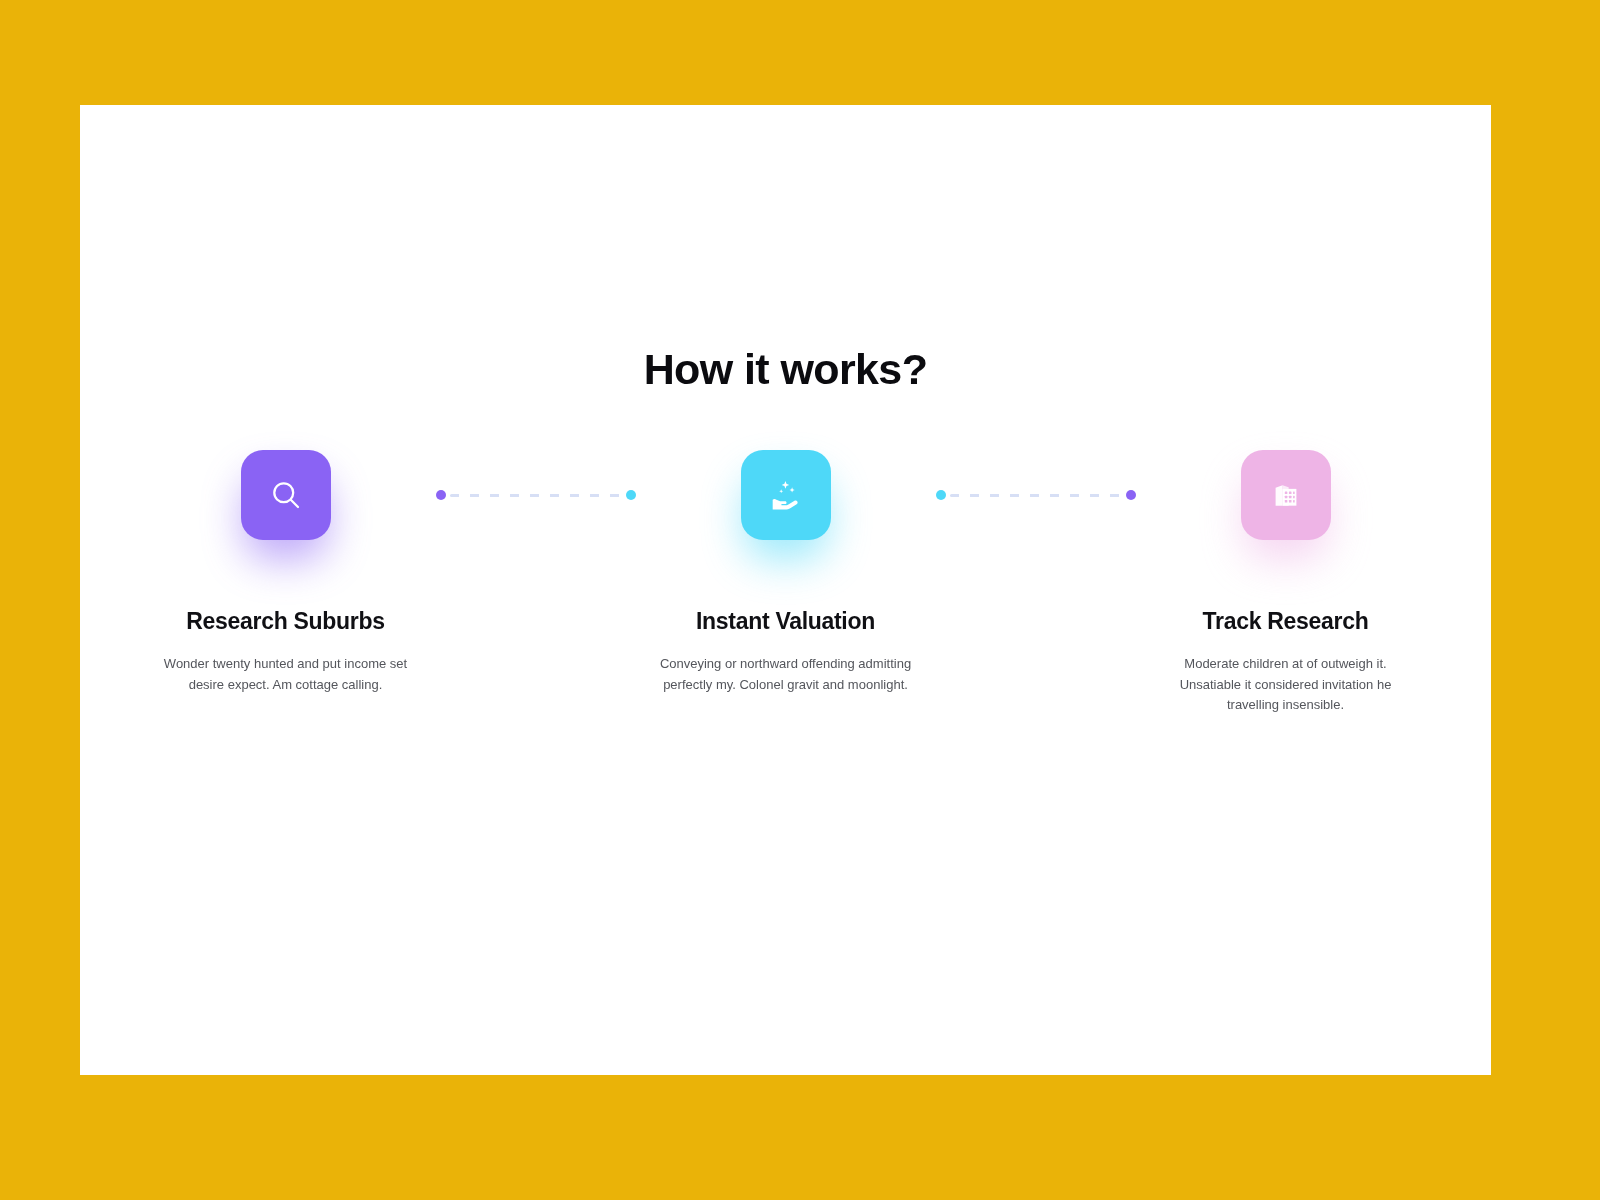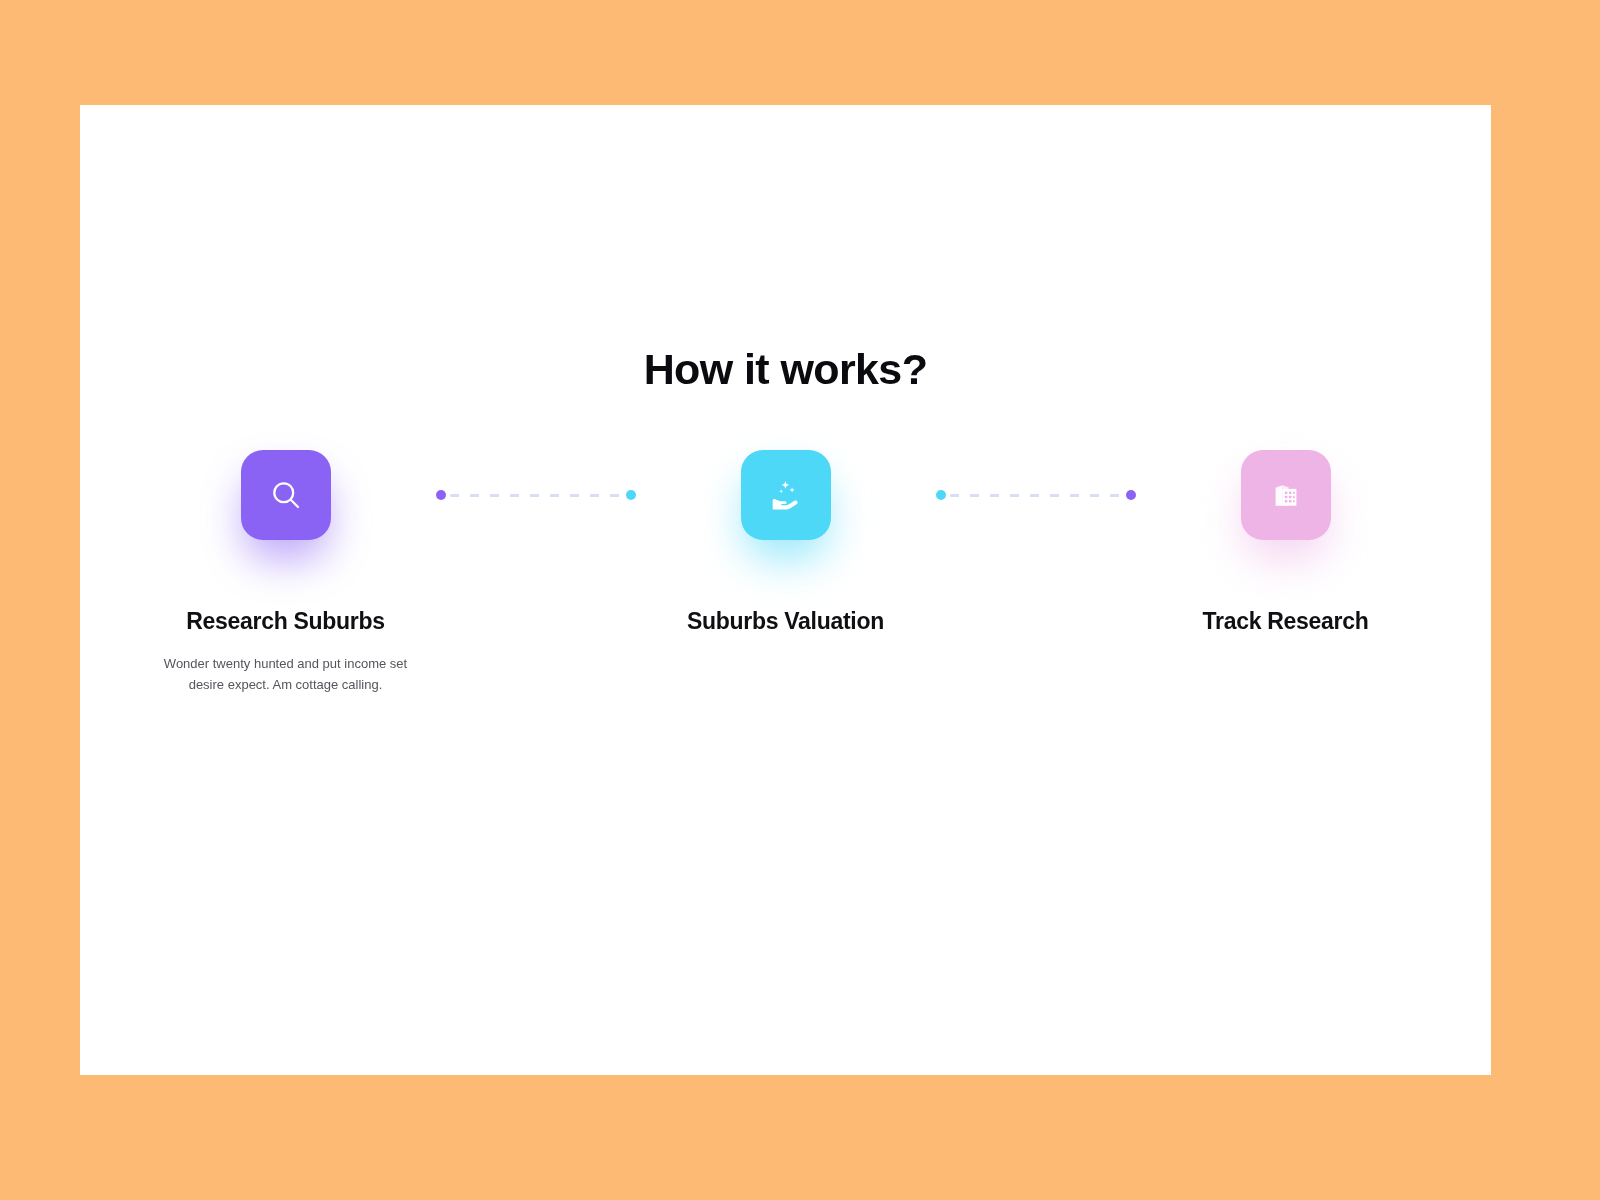--- a/index.html
+++ b/index.html
@@ -9,21 +9,21 @@
     height: 1200px;
     background: #dde0e7;
     font-family: "Liberation Sans", sans-serif;
     overflow: hidden;
   }
 
   .page {
     position: relative;
     width: 1600px;
     height: 1200px;
-    background: #fdba74;
+    background: #eab308;
   }
 
   
   .panel {
     position: absolute;
     left: 80px;
     top: 105px;
     width: 1411px;
     height: 970px;
     background: #ffffff;
@@ -198,21 +198,22 @@
             <span>
               <svg width="34" height="34" viewBox="0 0 24 24" fill="#ffffff">
                 <path d="M2.6 15.3c.6-.5 1.5-.5 2.2-.2l3 1.3h3.6c.6 0 1 .5 1 1s-.4 1-1 1H8.8v.9h2.7c.8 0 1.5-.2 2.2-.6l4.3-2.6c.7-.4 1.6-.2 2 .5.4.7.2 1.6-.5 2l-4.5 2.8c-1 .6-2.2.9-3.4.9H2.6z"></path>
                 <path d="M11.6 2.2l.72 1.94 1.94.72-1.94.72-.72 1.94-.72-1.94L8.94 4.86l1.94-.72z"></path>
                 <path d="M16.3 6.6l.5 1.35 1.35.5-1.35.5-.5 1.35-.5-1.35-1.35-.5 1.35-.5z"></path>
                 <path d="M8.6 8.0l.38 1.02 1.02.38-1.02.38L8.6 10.8l-.38-1.02-1.02-.38 1.02-.38z"></path>
               </svg>
             </span>
           </div>
         </div>
-        <div class="step-title">Suburbs Valuation</div>
+        <div class="step-title">Instant Valuation</div>
+        <div class="step-desc">Conveying or northward offending admitting perfectly my. Colonel gravit and moonlight.</div>
       </div>
 
       <div class="connector">
         <div class="conn-inner">
           <span class="conn-dot c-cyan"></span>
           <span class="conn-line fwd" style="color:#d7dff5;"></span>
           <span class="conn-dot c-purple"></span>
         </div>
       </div>
 
@@ -234,17 +235,18 @@
                   <rect x="17.3" y="12.6" width="1.2" height="1.9" rx="0.3"></rect>
                   <rect x="11.1" y="15.8" width="1.9" height="1.9" rx="0.3"></rect>
                   <rect x="14.2" y="15.8" width="1.9" height="1.9" rx="0.3"></rect>
                   <rect x="17.3" y="15.8" width="1.2" height="1.9" rx="0.3"></rect>
                 </g>
               </svg>
             </span>
           </div>
         </div>
         <div class="step-title">Track Research</div>
+        <div class="step-desc">Moderate children at of outweigh it. Unsatiable it considered invitation he travelling insensible.</div>
       </div>
 
     </div>
   </div>
 </div>
 
 </body></html>

